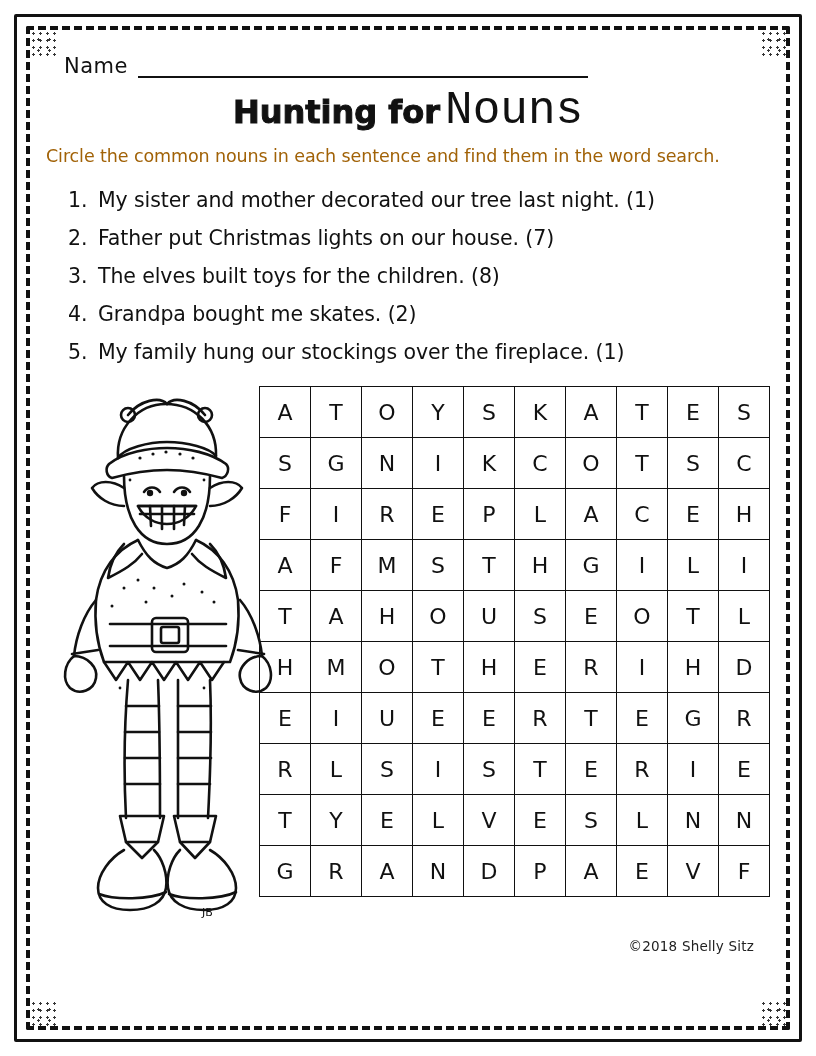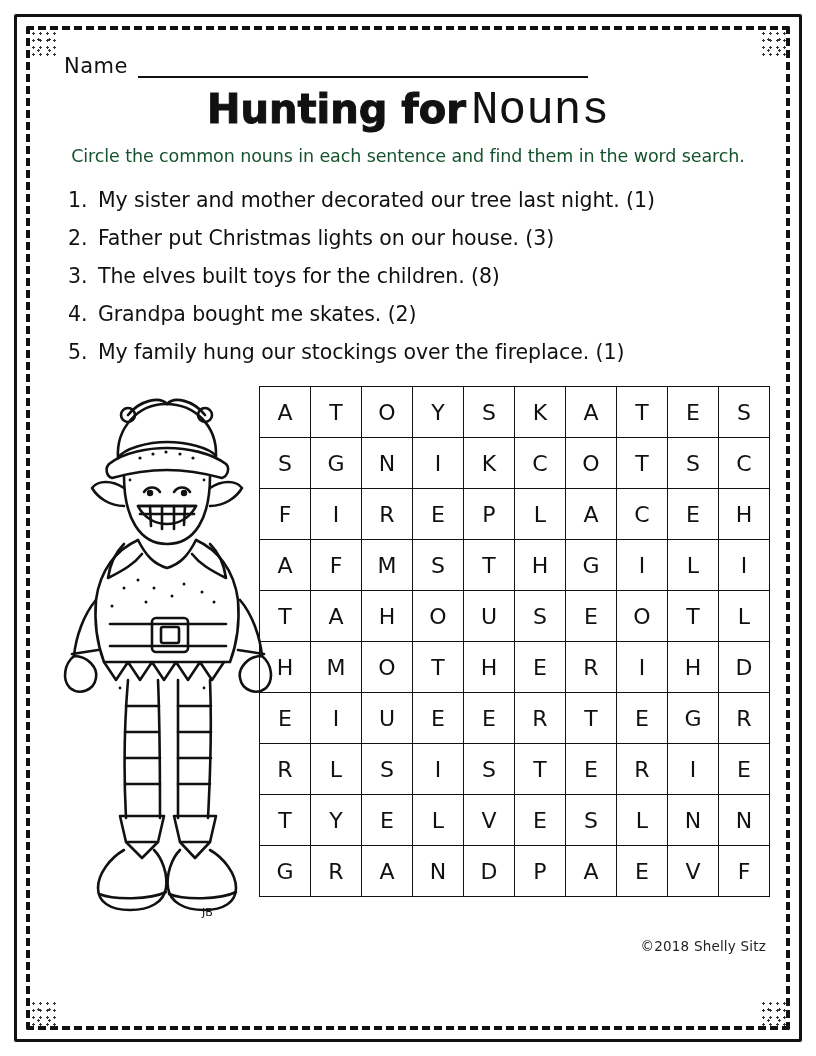--- a/index.html
+++ b/index.html
@@ -89,39 +89,38 @@
   }
 
   
   .title-row {
     text-align: center;
     margin-top: 10px;
     line-height: 1;
   }
   .title-bold {
     font-family: "DejaVu Sans", sans-serif;
-    font-size: 40px;
+    font-size: 32px;
     font-weight: 700;
     letter-spacing: 0px;
     margin-top: 44px;
     -webkit-text-stroke: 1px #111;
   }
   .title-light {
     font-family: Liberation Mono, monospace;
     font-size: 46px;
     font-weight: 400;
     letter-spacing: 0px;
   }
 
   .subtitle {
-    text-align: center;
     font-size: 17.5px;
     margin-top: 12px;
     letter-spacing: -0.1px;
-    color: #14532d;
+    color: #a16207;
   }
 
   
   .sentences {
     margin: 22px 0 0 22px;
   }
   .sentence {
     display: flex;
     align-items: baseline;
     font-size: 20.5px;
@@ -167,21 +166,21 @@
   .elf {
     position: absolute;
     left: 8px;
     top: 10px;
     width: 230px;
     height: 540px;
   }
 
   .credit {
     position: absolute;
-    right: 4px;
+    right: 16px;
     bottom: -16px;
     font-size: 13.5px;
     color: #222;
     letter-spacing: .2px;
   }
 </style>
 </head>
 <body>
 
 <div class="page">
@@ -208,21 +207,21 @@
 
     <div class="subtitle">Circle the common nouns in each sentence and find them in the word search.</div>
 
     <div class="sentences">
       <div class="sentence">
         <span class="s-num">1.</span>
         <span class="s-text">My sister and mother decorated our tree last night. (1)</span>
       </div>
       <div class="sentence">
         <span class="s-num">2.</span>
-        <span class="s-text">Father put Christmas lights on our house.  (3)</span>
+        <span class="s-text">Father put Christmas lights on our house.  (7)</span>
       </div>
       <div class="sentence">
         <span class="s-num">3.</span>
         <span class="s-text">The elves built toys for the children. (8)</span>
       </div>
       <div class="sentence">
         <span class="s-num">4.</span>
         <span class="s-text">Grandpa bought me skates. (2)</span>
       </div>
       <div class="sentence">

